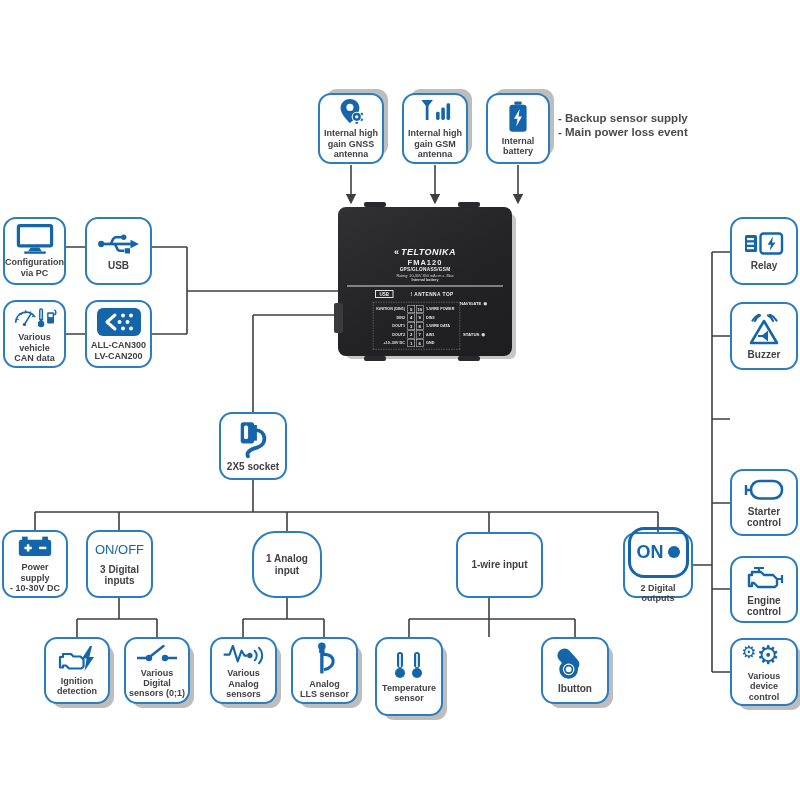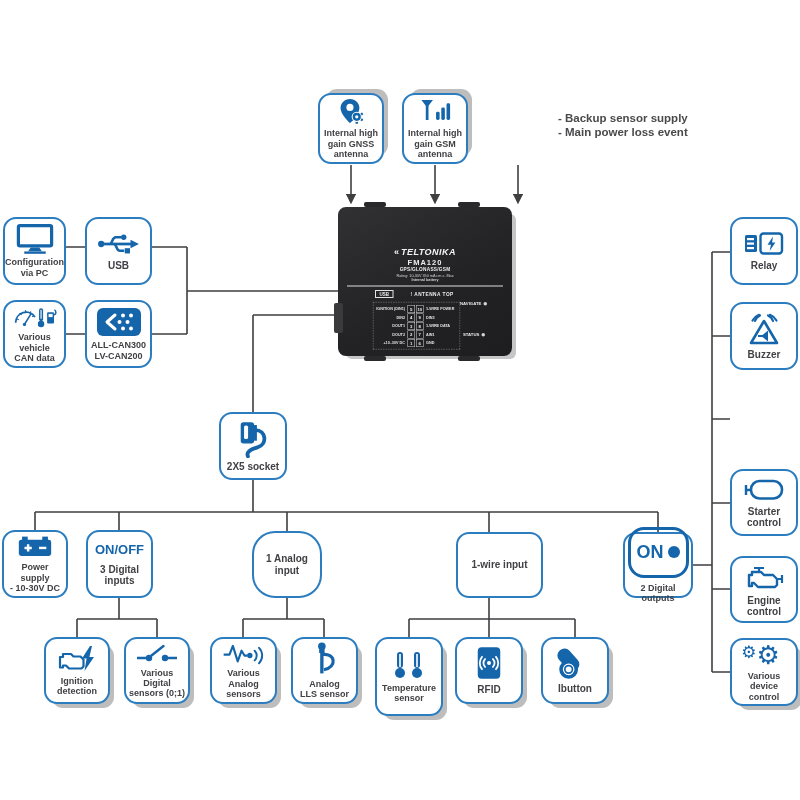--- a/index.html
+++ b/index.html
@@ -6,21 +6,21 @@
   body{font-family:"Liberation Sans",sans-serif;}
   .canvas{position:relative;width:800px;height:800px;background:#fff;overflow:hidden;}
   .node{position:absolute;box-sizing:border-box;background:#fff;border:2px solid #2b7dc0;border-radius:13px;
         display:flex;flex-direction:column;align-items:center;justify-content:center;gap:3px;padding:3px 2px;z-index:3;}
   .lbl{font-weight:bold;color:#414044;font-size:9.5px;line-height:1.14;text-align:center;white-space:pre-line;}
   .lbl.sm{font-size:9px;}
   .lbl.md{font-size:10px;}
   .sh-top{box-shadow:6px -6px 0 -2px #bdbdbd;}
   .sh-bot{box-shadow:6px 6px 0 -2px #bdbdbd;}
   .notes{position:absolute;left:558px;top:111px;font-weight:bold;color:#4a4a4c;font-size:11.5px;line-height:1.25;white-space:pre-line;z-index:3;}
-  .onoff-title{color:#1565ab;font-weight:bold;font-size:13px;}
+  .onoff-title{color:#1565ab;font-weight:normal;font-size:13px;}
   .on-pill{display:flex;align-items:center;gap:4px;border:3px solid #1565ab;border-radius:16px;padding:12px 6px;color:#1565ab;font-weight:bold;font-size:18px;}
   .on-dot{width:12px;height:12px;border-radius:50%;background:#1565ab;}
   .gears{color:#1565ab;line-height:1;height:34px;}
   .gears .g1{font-family:"DejaVu Sans",sans-serif;font-size:26px;}
   .gears .g2{font-family:"DejaVu Sans",sans-serif;font-size:17px;margin-left:-7px;vertical-align:6px;}
   
   .device{position:absolute;left:338px;top:207px;width:174px;height:149px;border-radius:8px;z-index:3;
           background:linear-gradient(150deg,#313134 0%,#232325 55%,#1d1d1f 100%);box-shadow:6px 5px 0 -2px #c6c6c6;}
   .dev-tab{position:absolute;width:22px;height:5px;background:#29292b;border-radius:2px;}
   .dev-notch{position:absolute;left:-4px;top:96px;width:9px;height:30px;background:#3a3a3d;border-radius:2px;}
@@ -99,20 +99,29 @@
       <path d="M7.5 7 V21" stroke="#1565ab" stroke-width="2.6"></path>
       <rect x="16" y="13" width="3.4" height="8" rx="1.4" fill="#1565ab"></rect>
       <rect x="21" y="9" width="3.4" height="12" rx="1.4" fill="#1565ab"></rect>
       <rect x="26" y="5" width="3.4" height="16" rx="1.4" fill="#1565ab"></rect>
     </svg>
     <span class="lbl sm">Internal high
 gain GSM
 antenna</span>
   </div>
 
+  <div class="node sh-top" style="left:486px;top:93px;width:64px;height:71px;">
+    <svg width="20" height="32" viewBox="0 0 16 26">
+      <rect x="5" y="0.5" width="6" height="2.6" rx="1" fill="#1565ab"></rect>
+      <rect x="1" y="3" width="14" height="22" rx="2.6" fill="#1565ab"></rect>
+      <path d="M9.4 6.5 L4.8 14.4 H7.6 L6.6 20.8 L11.2 12.6 H8.4 Z" fill="#fff"></path>
+    </svg>
+    <span class="lbl sm">Internal
+battery</span>
+  </div>
 
   <div class="notes">- Backup sensor supply
 - Main power loss event</div>
 
   <div class="device">
     <div class="dev-tab" style="left:26px;top:-5px;"></div>
     <div class="dev-tab" style="left:120px;top:-5px;"></div>
     <div class="dev-tab" style="left:26px;bottom:-5px;"></div>
     <div class="dev-tab" style="left:120px;bottom:-5px;"></div>
     <div class="dev-notch"></div>
@@ -385,33 +394,20 @@
       <g transform="translate(17,0)">
         <rect x="5" y="1" width="6" height="16" rx="3" fill="#1565ab"></rect>
         <circle cx="8" cy="22" r="5" fill="#1565ab"></circle>
         <rect x="7.2" y="3" width="1.6" height="13" fill="#fff"></rect>
       </g>
     </svg>
     <span class="lbl sm">Temperature
 sensor</span>
   </div>
 
-  <div class="node sh-bot" style="left:455px;top:637px;width:68px;height:67px;">
-    <svg width="28" height="36" viewBox="0 0 24 32">
-      <rect x="2" y="2" width="20" height="28" rx="3.5" fill="#1565ab"></rect>
-      <g stroke="#fff" stroke-width="1.6" fill="none" stroke-linecap="round">
-        <path d="M8.5 12.5 a5 5 0 0 0 0 7"></path>
-        <path d="M5.8 10.5 a8.5 8.5 0 0 0 0 11"></path>
-        <path d="M15.5 12.5 a5 5 0 0 1 0 7"></path>
-        <path d="M18.2 10.5 a8.5 8.5 0 0 1 0 11"></path>
-      </g>
-      <circle cx="12" cy="16" r="1.8" fill="#fff"></circle>
-    </svg>
-    <span class="lbl md">RFID</span>
-  </div>
 
   <div class="node sh-bot" style="left:541px;top:637px;width:68px;height:67px;">
     <svg width="36" height="34" viewBox="0 0 34 32">
       <g transform="rotate(-42 15 20)">
         <rect x="10" y="0" width="13" height="24" rx="6" fill="#1565ab"></rect>
       </g>
       <circle cx="11" cy="22" r="7.2" fill="#fff" stroke="#1565ab" stroke-width="3.4"></circle>
       <circle cx="11" cy="22" r="3.6" fill="none" stroke="#1565ab" stroke-width="1.6"></circle>
     </svg>
     <span class="lbl md">Ibutton</span>

